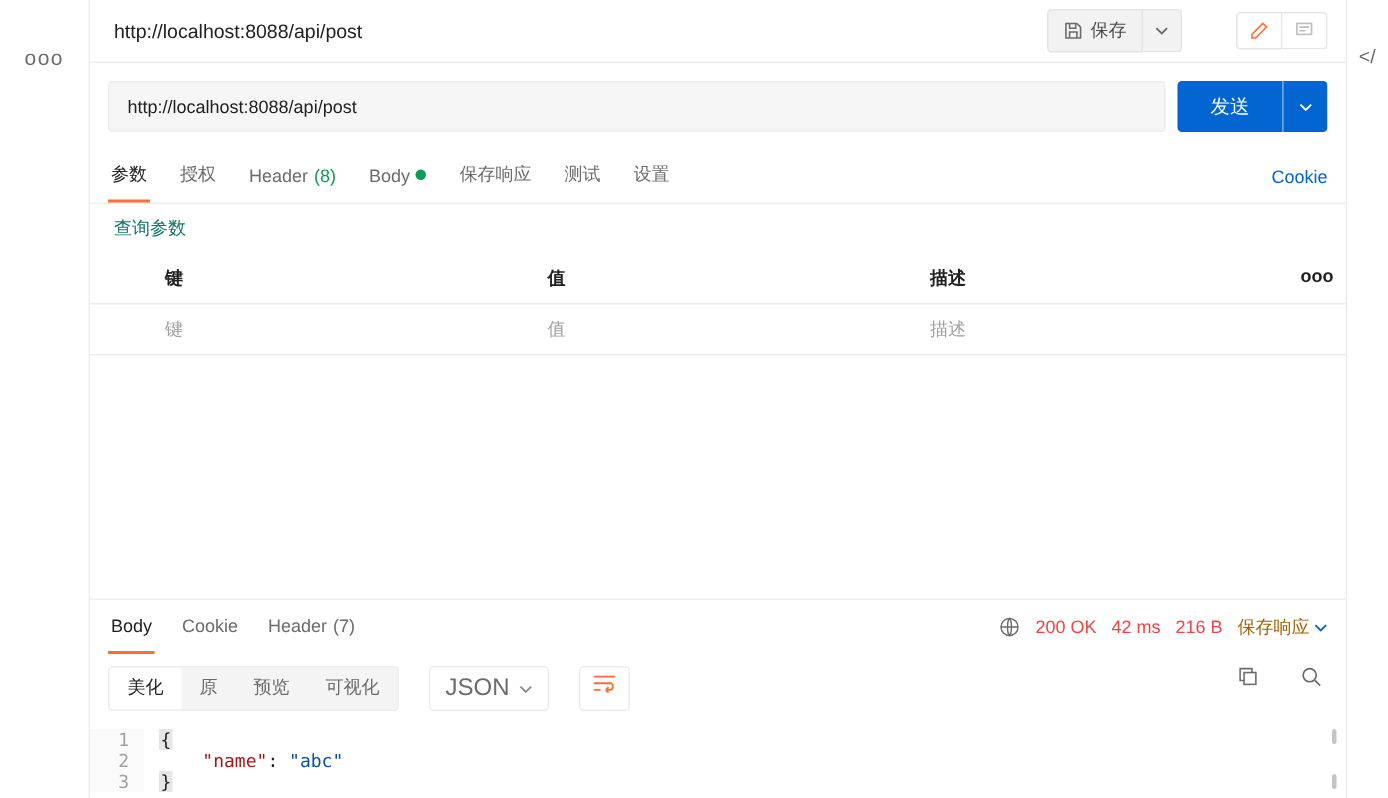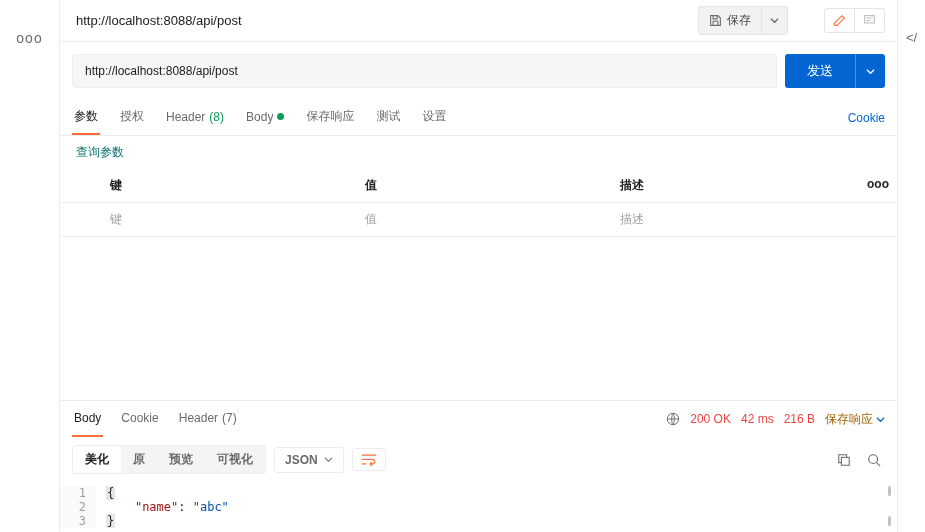--- a/index.html
+++ b/index.html
@@ -52,25 +52,25 @@
 
 .resp-panel { border-top: 1px solid #ededed; margin-top: auto; }
 .resp-tabs { display: flex; align-items: center; padding: 0 12px; gap: 16px; font-size: 12px; }
 .resp-tab { padding: 10px 2px; color: #6b6b6b; cursor: pointer; border-bottom: 2px solid transparent; display: flex; gap: 4px; }
 .resp-tab.active { border-bottom-color: #ff6c37; color: #212121; }
 .resp-tabs .spacer { flex: 1; }
 .resp-meta { display: flex; align-items: center; gap: 10px; color: #6b6b6b; }
 .resp-meta .ok, .resp-meta .ms, .resp-meta .sz { color: #ef4444; }
 .save-resp { color: #a16207; cursor: pointer; display: flex; align-items: center; gap: 3px; }
 
-.resp-toolbar { display: flex; align-items: center; padding: 8px 12px; gap: 8px; font-weight: bold; }
+.resp-toolbar { display: flex; padding: 8px 12px; gap: 20px; }
 .view-tabs { display: inline-flex; border: 1px solid #ededed; background: #f4f4f4; border-radius: 3px; overflow: hidden; }
 .view-tab { padding: 5px 12px; font-size: 12px; color: #6b6b6b; cursor: pointer; }
 .view-tab.active { background: #fff; color: #212121; }
-.fmt-select { border: 1px solid #ededed; padding: 5px 10px; font-size: 12px; color: #6b6b6b; border-radius: 3px; cursor: pointer; display: inline-flex; align-items: center; gap: 6px; }
+.fmt-select { border: 1px solid #ededed; padding: 5px 10px; font-size: 16px; color: #6b6b6b; border-radius: 3px; cursor: pointer; display: inline-flex; align-items: center; gap: 6px; }
 .wrap-btn { border: 1px solid #ededed; padding: 4px 8px; border-radius: 3px; cursor: pointer; }
 .resp-toolbar .spacer { flex: 1; }
 .tb-icon { color: #6b6b6b; cursor: pointer; font-size: 14px; padding: 0 4px; }
 
 .code-area { font-family: Menlo, Consolas, monospace; font-size: 12px; padding: 4px 0; position: relative; }
 .code-line { display: flex; }
 .gutter { width: 36px; text-align: right; color: #a0a0a0; padding-right: 10px; background: #fafafa; user-select: none; }
 .code { padding-left: 10px; white-space: pre; }
 .brace { background: #e6e6e6; padding: 0 1px; }
 .key { color: #a31515; }

